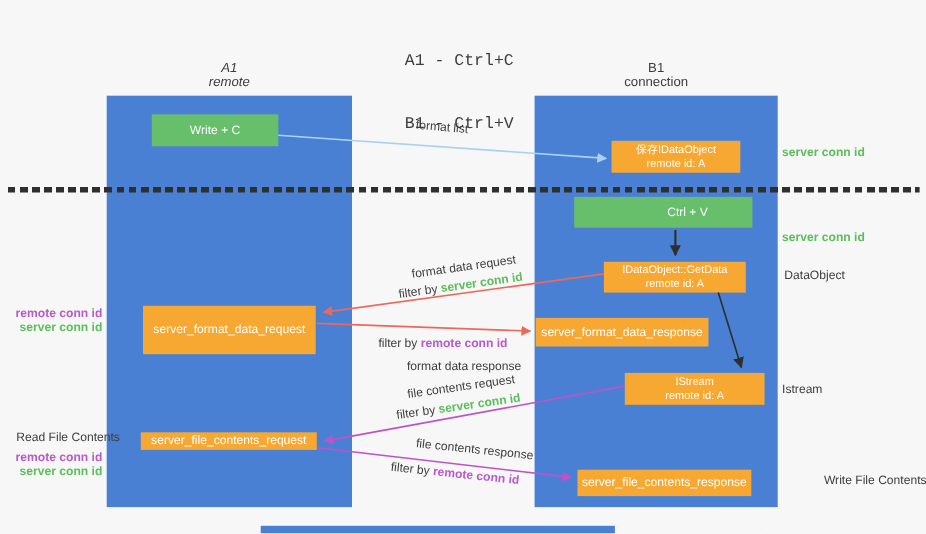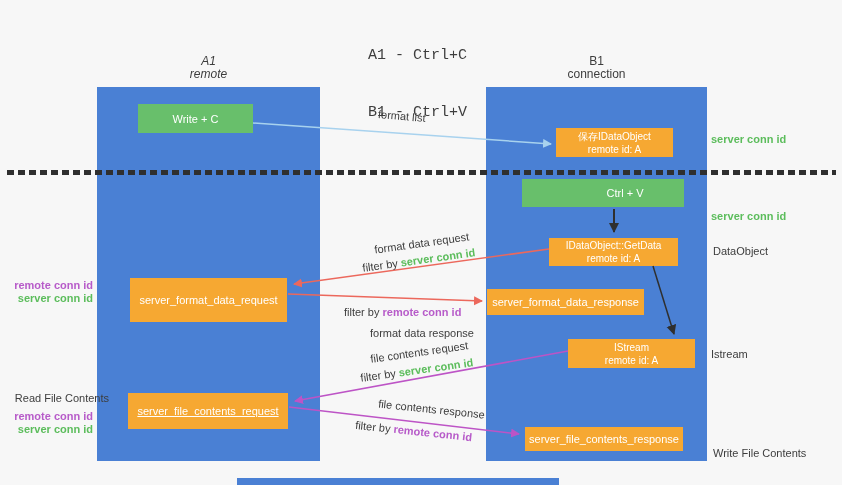--- a/index.html
+++ b/index.html
@@ -66,21 +66,21 @@
   <div class="abs panel" style="left:237px; top:478px; width:322px; height:7px;"></div>
 
   <div class="abs dotted" style="left:7px; top:170px; width:829px;"></div>
 
   <div class="abs node green" style="left:138px; top:104px; width:115px; height:29px;">
     <span>Write + C</span>
   </div>
   <div class="abs node orange" style="left:130px; top:278px; width:157px; height:44px;">
     <span>server_format_data_request</span>
   </div>
-  <div class="abs node orange" style="left:128px; top:393px; width:160px; height:36px;text-decoration:underline;">
+  <div class="abs node orange" style="left:128px; top:393px; width:160px; height:16px;">
     <span>server_file_contents_request</span>
   </div>
 
   <div class="abs node orange" style="left:556px; top:128px; width:117px; height:29px;">
     <div>
       <div class="ln">保存IDataObject</div>
       <div class="ln">remote id: A</div>
     </div>
   </div>
   <div class="abs node green" style="left:522px; top:179px; width:118px; height:28px;padding-left:44px;">
@@ -150,21 +150,21 @@
 
   <div class="abs lbl" style="left:378px; top:403px; transform:rotate(6deg);">file contents response</div>
   <div class="abs lbl" style="left:355px; top:425px; transform:rotate(6deg);">
     <span>filter by </span><span class="purple-t">remote conn id</span>
   </div>
 
   <div class="abs lbl green-t" style="left:711px; top:133px;">server conn id</div>
   <div class="abs lbl green-t" style="left:711px; top:210px;">server conn id</div>
   <div class="abs lbl" style="left:713px; top:245px;">DataObject</div>
   <div class="abs lbl" style="left:711px; top:348px;">Istream</div>
-  <div class="abs lbl" style="left:713px; top:431px;margin-top:16px;">Write File Contents</div>
+  <div class="abs lbl" style="left:749px; top:431px;">Write File Contents</div>
 
   <div class="abs lbl purple-t r-align" style="left:0px; top:279px; width:93px;">remote conn id</div>
   <div class="abs lbl green-t r-align" style="left:0px; top:292px; width:93px;">server conn id</div>
   <div class="abs lbl r-align" style="left:0px; top:392px; width:109px;">Read File Contents</div>
   <div class="abs lbl purple-t r-align" style="left:0px; top:410px; width:93px;">remote conn id</div>
   <div class="abs lbl green-t r-align" style="left:0px; top:423px; width:93px;">server conn id</div>
 
 </div>
 
 </body></html>

